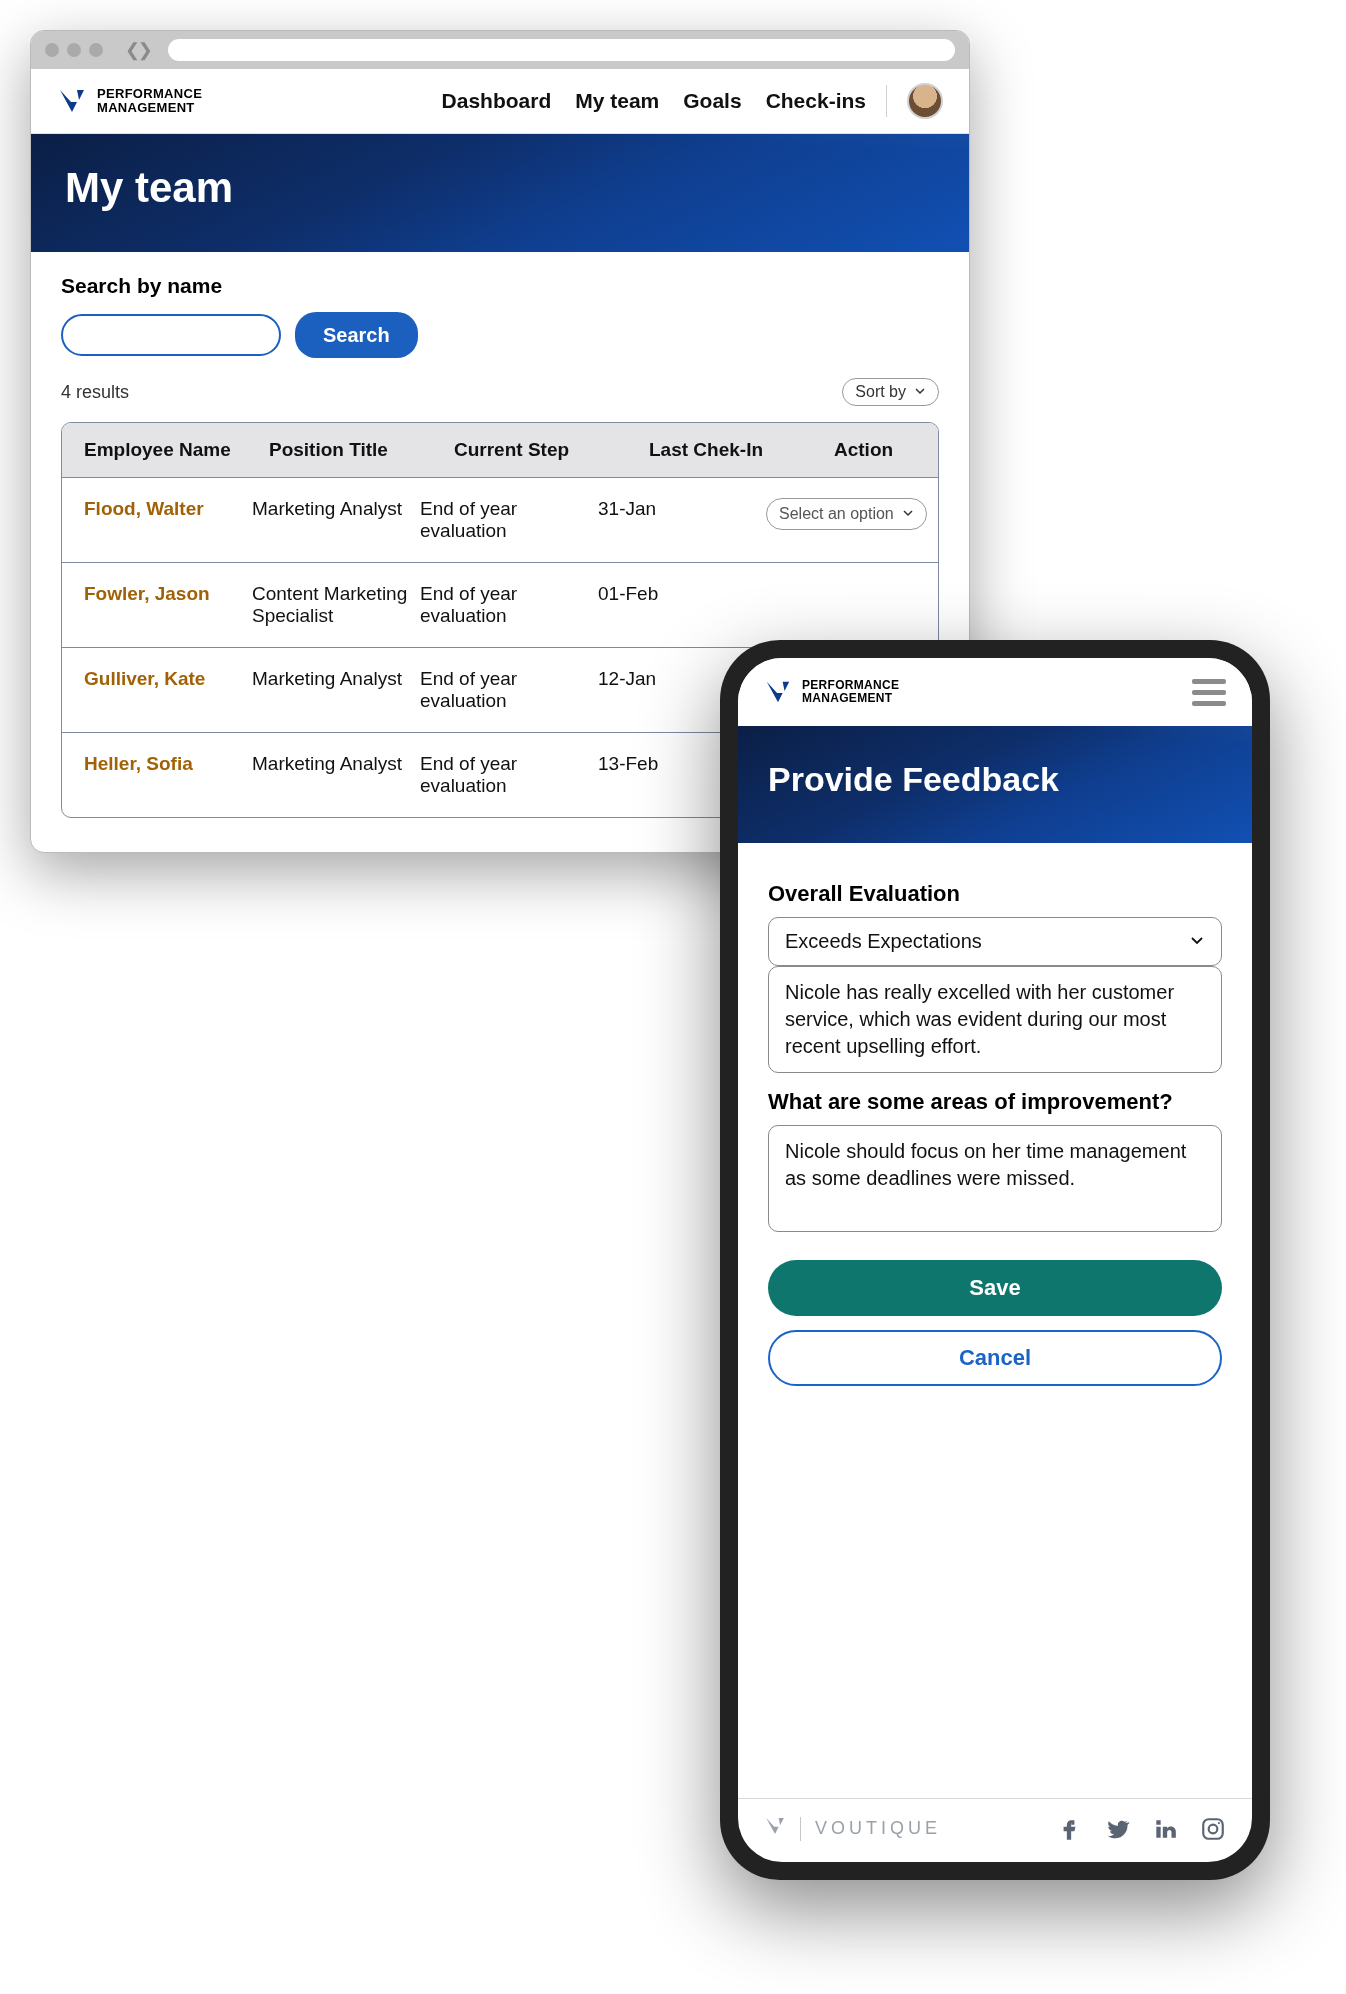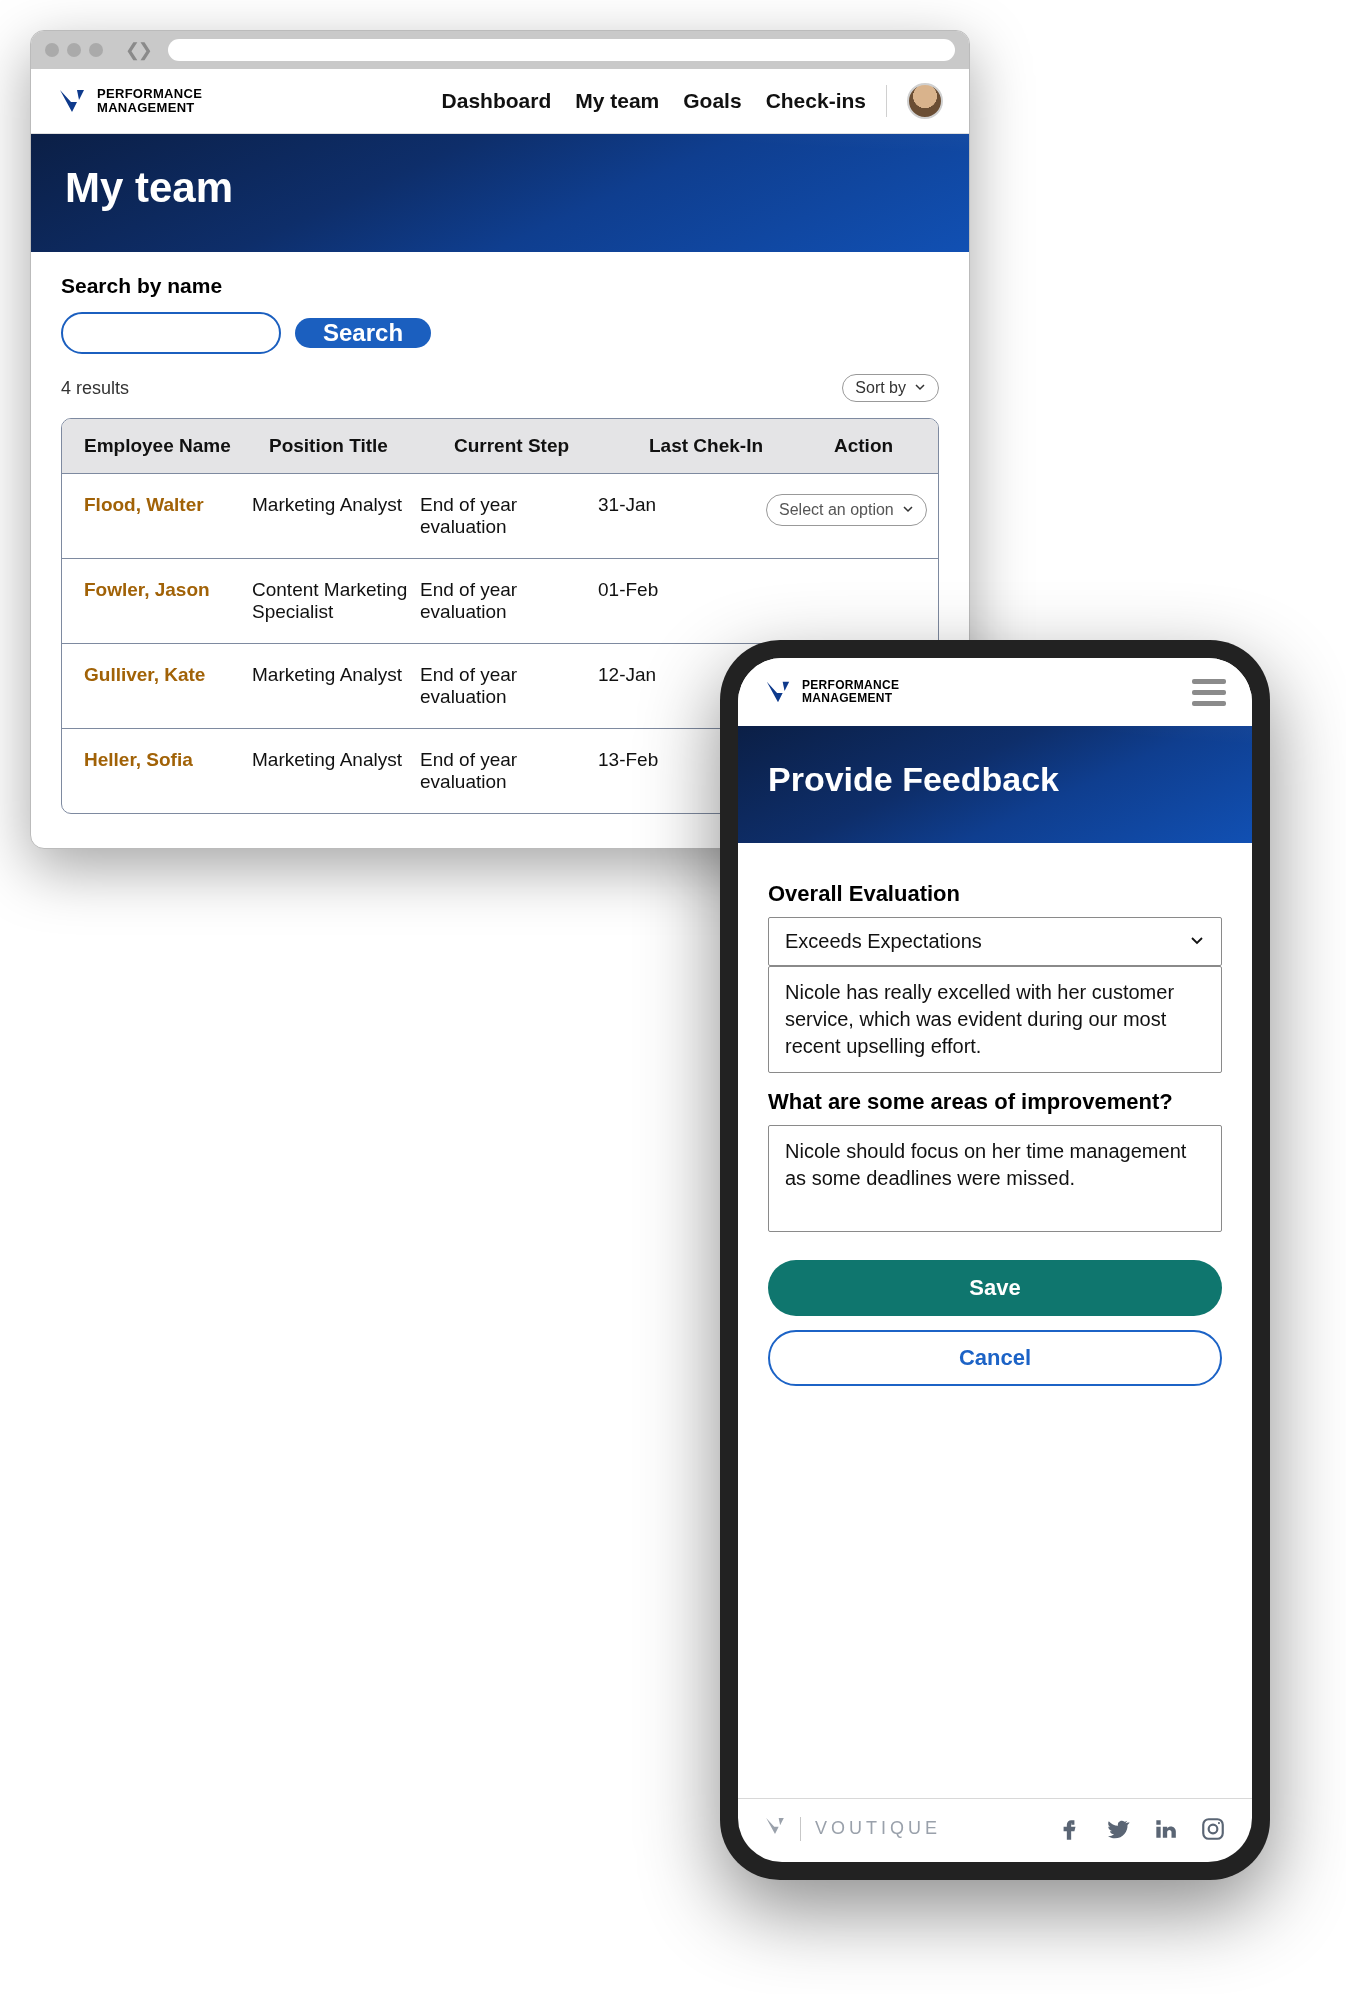--- a/index.html
+++ b/index.html
@@ -82,22 +82,22 @@
   .search-row { display: flex; align-items: center; gap: 14px; }
   .search-input {
     width: 220px; height: 42px;
     border: 2px solid #1b5fbf;
     border-radius: 21px;
     padding: 0 16px; font-size: 16px;
   }
   .btn-primary {
     background: #1b5fbf; color: #fff;
     border: none; border-radius: 21px;
-    height: 30px; padding: 0 28px;
-    font-weight: 700; font-size: 24px; cursor: pointer;
+    height: 46px; padding: 0 28px;
+    font-weight: 700; font-size: 20px; cursor: pointer;
   }
   .results-row {
     margin-top: 20px;
     display: flex; justify-content: space-between; align-items: center;
     font-size: 18px; color: #333;
   }
   .sort {
     border: 1px solid #999; border-radius: 18px;
     padding: 4px 12px; font-size: 16px;
     display: inline-flex; align-items: center; gap: 8px; cursor: pointer;
@@ -177,21 +177,21 @@
     background: radial-gradient(120% 80% at 120% -30%, rgba(255,255,255,.08), transparent 60%);
     pointer-events:none;
   }
   .m-hero h1 { font-size: 34px; font-weight: 700; }
 
   .m-content { padding: 26px 30px 20px; flex: 1; overflow: hidden; }
   .m-label { font-weight: 700; font-size: 22px; margin: 12px 0 10px; }
   .select-box, .textarea {
     width: 100%;
     border: 1px solid #8a8a8a;
-    border-radius: 2px;
+    border-radius: 10px;
     padding: 12px 16px;
     font-size: 20px;
     background:#fff;
     color:#111;
     font-family: inherit;
   }
   .select-box { display: flex; justify-content: space-between; align-items: center; cursor: pointer; }
   .textarea { min-height: 90px; resize: none; line-height: 1.35; }
   .m-btn {
     width: 100%;

